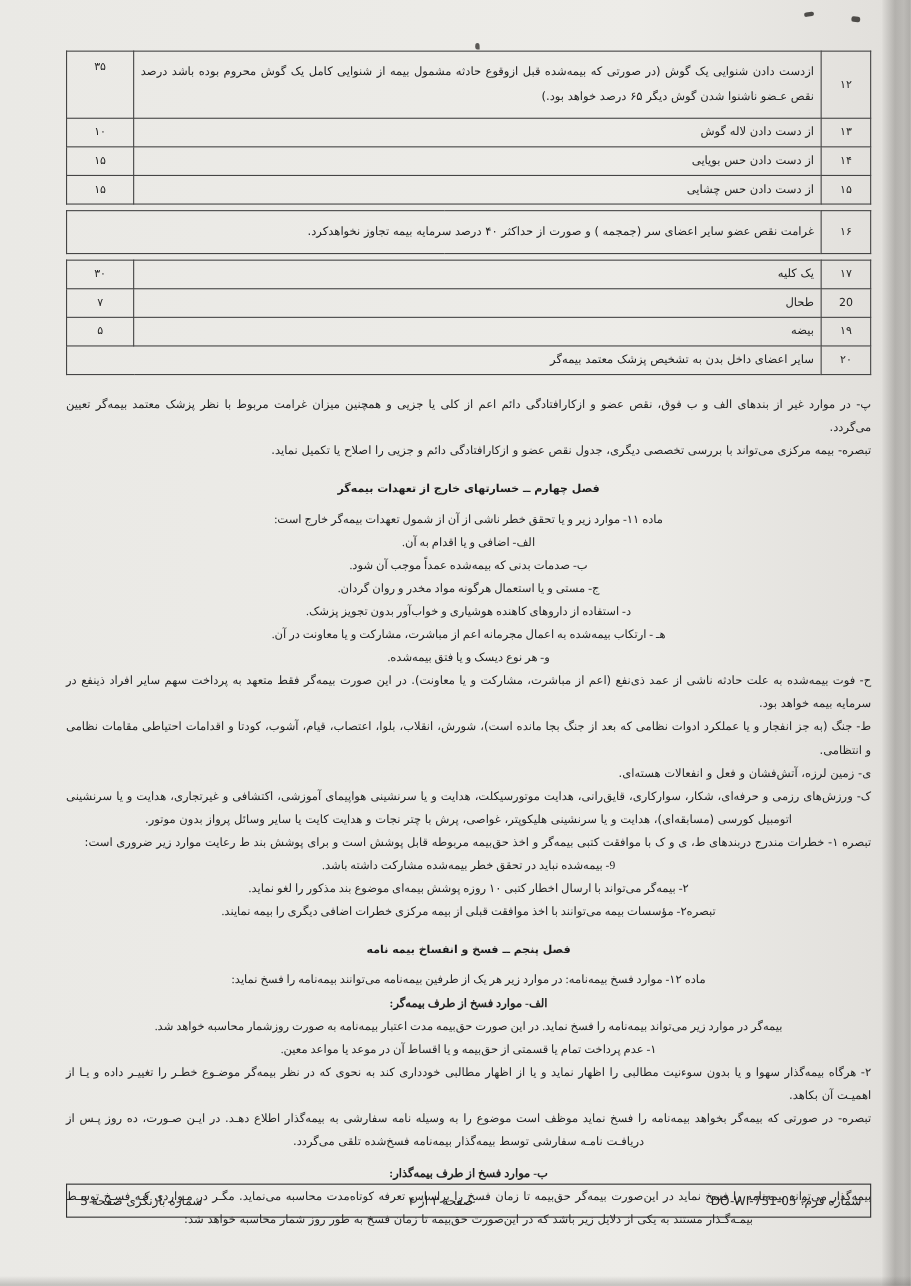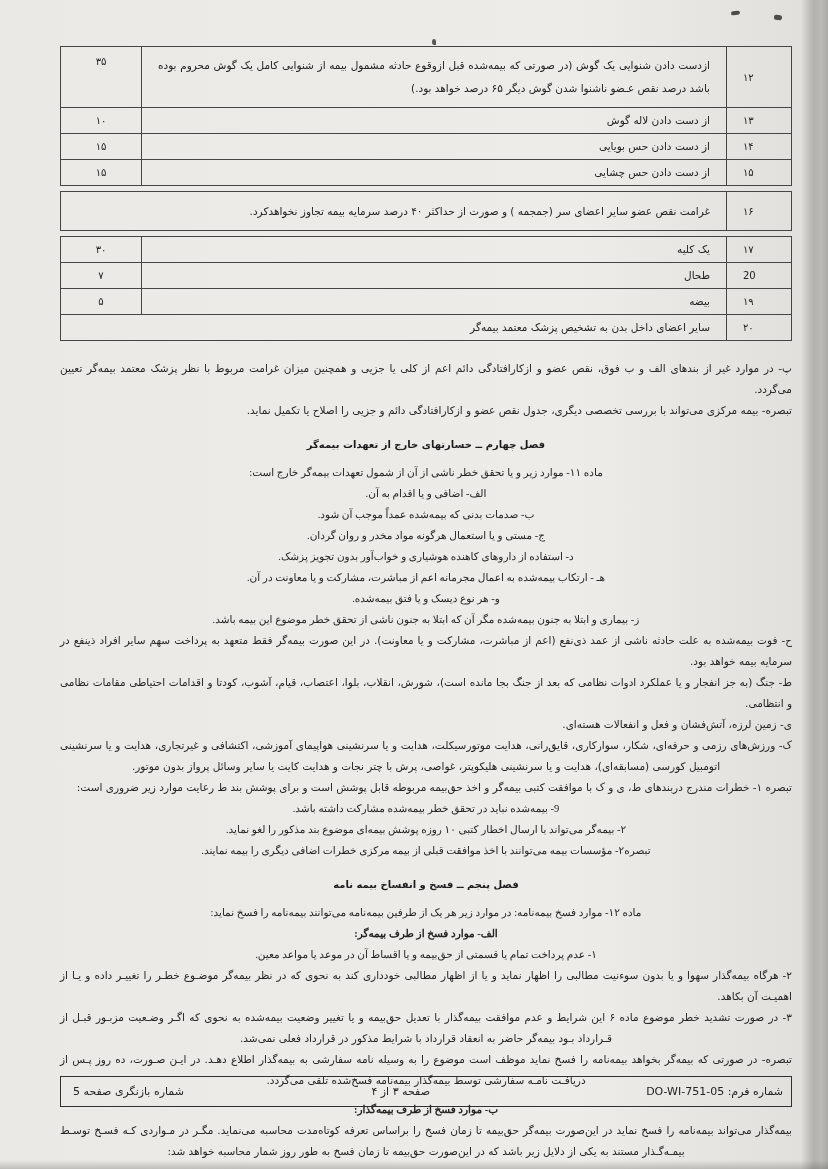--- a/index.html
+++ b/index.html
@@ -30,22 +30,22 @@
     direction:rtl;text-align:right;
     color:#242424;font-size:10.5px;line-height:21px;
   }
 
   table.seg{
     width:100%;border-collapse:collapse;direction:rtl;
     border:1.6px solid #3a3a3a;table-layout:fixed;
     font-size:10.5px;color:#222;
   }
   table.seg + table.seg{margin-top:5px;}
-  table.seg td{border:1px solid #454545;padding:1px 16px;}
-  td.num-cell{width:32px;text-align:left;font-size:10px;}
+  table.seg td{border:1px solid #454545;padding:1px 6px;}
+  td.num-cell{width:32px;text-align:center;font-size:10px;}
   td.val-cell{width:48px;text-align:center;font-size:10px;}
   td.desc-cell{text-align:right;line-height:23px;}
   tr.r-tall td.desc-cell{height:58px;text-align:justify;}
   tr.r-tall td.val-cell{vertical-align:top;padding-top:4px;}
   tr.r-std td{height:20px;}
   tr.r-mid td{height:36px;}
 
   .notes{margin-top:17px;}
   .p{margin:0;}
   .p-justify{text-align:justify;}
@@ -143,36 +143,35 @@
     </div>
 
     <div class="chapter-title">فصل چهارم ــ خسارتهای خارج از تعهدات بیمه‌گر</div>
     <p class="p p-center">ماده ۱۱- موارد زیر و یا تحقق خطر ناشی از آن از شمول تعهدات بیمه‌گر خارج است:</p>
     <p class="p p-center">الف- اضافی و یا اقدام به آن.</p>
     <p class="p p-center">ب- صدمات بدنی که بیمه‌شده عمداً موجب آن شود.</p>
     <p class="p p-center">ج- مستی و یا استعمال هرگونه مواد مخدر و روان گردان.</p>
     <p class="p p-center">د- استفاده از داروهای کاهنده هوشیاری و خواب‌آور بدون تجویز پزشک.</p>
     <p class="p p-center">هـ - ارتکاب بیمه‌شده به اعمال مجرمانه اعم از مباشرت، مشارکت و یا معاونت در آن.</p>
     <p class="p p-center">و- هر نوع دیسک و یا فتق بیمه‌شده.</p>
-    <p class="p p-center">ز- بیماری و ابتلا به جنون بیمه‌شده مگر آن که ابتلا به جنون ناشی از تحقق خطر موضوع این بیمه باشد.</p>
     <p class="p p-justify">ح- فوت بیمه‌شده به علت حادثه ناشی از عمد ذی‌نفع (اعم از مباشرت، مشارکت و یا معاونت). در این صورت بیمه‌گر فقط متعهد به پرداخت سهم سایر افراد ذینفع در سرمایه بیمه خواهد بود.</p>
     <p class="p p-justify">ط- جنگ (به جز انفجار و یا عملکرد ادوات نظامی که بعد از جنگ بجا مانده است)، شورش، انقلاب، بلوا، اعتصاب، قیام، آشوب، کودتا و اقدامات احتیاطی مقامات نظامی و انتظامی.</p>
     <p class="p p-right">ی- زمین لرزه، آتش‌فشان و فعل و انفعالات هسته‌ای.</p>
     <p class="p p-justify last-center">ک- ورزش‌های رزمی و حرفه‌ای، شکار، سوارکاری، قایق‌رانی، هدایت موتورسیکلت، هدایت و یا سرنشینی هواپیمای آموزشی، اکتشافی و غیرتجاری، هدایت و یا سرنشینی اتومبیل کورسی (مسابقه‌ای)، هدایت و یا سرنشینی هلیکوپتر، غواصی، پرش با چتر نجات و هدایت کایت یا سایر وسائل پرواز بدون موتور.</p>
     <p class="p p-justify">تبصره ۱- خطرات مندرج دربندهای ط، ی و ک با موافقت کتبی بیمه‌گر و اخذ حق‌بیمه مربوطه قابل پوشش است و برای پوشش بند ط رعایت موارد زیر ضروری است:</p>
     <p class="p p-center">9- بیمه‌شده نباید در تحقق خطر بیمه‌شده مشارکت داشته باشد.</p>
     <p class="p p-center">۲- بیمه‌گر می‌تواند با ارسال اخطار کتبی ۱۰ روزه پوشش بیمه‌ای موضوع بند مذکور را لغو نماید.</p>
     <p class="p p-center">تبصره۲- مؤسسات بیمه می‌توانند با اخذ موافقت قبلی از بیمه مرکزی خطرات اضافی دیگری را بیمه نمایند.</p>
 
     <div class="chapter-title">فصل پنجم ــ فسخ و انفساخ بیمه نامه</div>
     <p class="p p-center">ماده ۱۲- موارد فسخ بیمه‌نامه: در موارد زیر هر یک از طرفین بیمه‌نامه می‌توانند بیمه‌نامه را فسخ نماید:</p>
     <p class="p p-center bold">الف- موارد فسخ از طرف بیمه‌گر:</p>
+    <p class="p p-center">بیمه‌گر در موارد زیر می‌تواند بیمه‌نامه را فسخ نماید. در این صورت حق‌بیمه مدت اعتبار بیمه‌نامه  به صورت روزشمار محاسبه خواهد شد.</p>
     <p class="p p-center">۱- عدم پرداخت تمام یا قسمتی از حق‌بیمه و یا اقساط آن در موعد یا مواعد معین.</p>
     <p class="p p-justify">۲- هرگاه بیمه‌گذار سهوا و یا بدون سوءنیت مطالبی را اظهار نماید و یا از اظهار مطالبی خودداری کند به نحوی که در نظر بیمه‌گر موضـوع خطـر را تغییـر داده و یـا از اهمیـت آن بکاهد.</p>
-    <p class="p p-justify last-center">۳- در صورت تشدید خطر موضوع ماده ۶ این شرایط و عدم موافقت بیمه‌گذار با تعدیل حق‌بیمه و یا تغییر وضعیت بیمه‌شده به نحوی که اگـر وضـعیت مزبـور قبـل از قـرارداد بـود بیمه‌گر حاضر به انعقاد قرارداد با شرایط مذکور در قرارداد فعلی نمی‌شد.</p>
     <p class="p p-justify last-center">تبصره- در صورتی که بیمه‌گر بخواهد بیمه‌نامه را فسخ نماید موظف است موضوع را به وسیله نامه سفارشی به بیمه‌گذار اطلاع دهـد. در ایـن صـورت، ده روز پـس از دریافـت نامـه سفارشی توسط بیمه‌گذار بیمه‌نامه فسخ‌شده تلقی می‌گردد.</p>
     <p class="p p-center bold mt-sm">ب-  موارد فسخ از طرف بیمه‌گذار:</p>
     <p class="p p-justify last-center">بیمه‌گذار می‌تواند بیمه‌نامه را فسخ نماید در این‌صورت بیمه‌گر حق‌بیمه تا زمان فسخ را براساس تعرفه کوتاه‌مدت محاسبه می‌نماید. مگـر در مـواردی کـه فسـخ توسـط بیمـه‌گـذار مستند به یکی از دلایل زیر باشد که در این‌صورت حق‌بیمه تا زمان فسخ به طور روز شمار محاسبه خواهد شد:</p>
 
   </div>
 
   <div class="footer-box">
     <div class="f-form">شماره فرم: DO-WI-751-05</div>
     <div class="f-page">صفحه ۳ از ۴</div>
     <div class="f-rev">شماره بازنگری صفحه 5</div>

